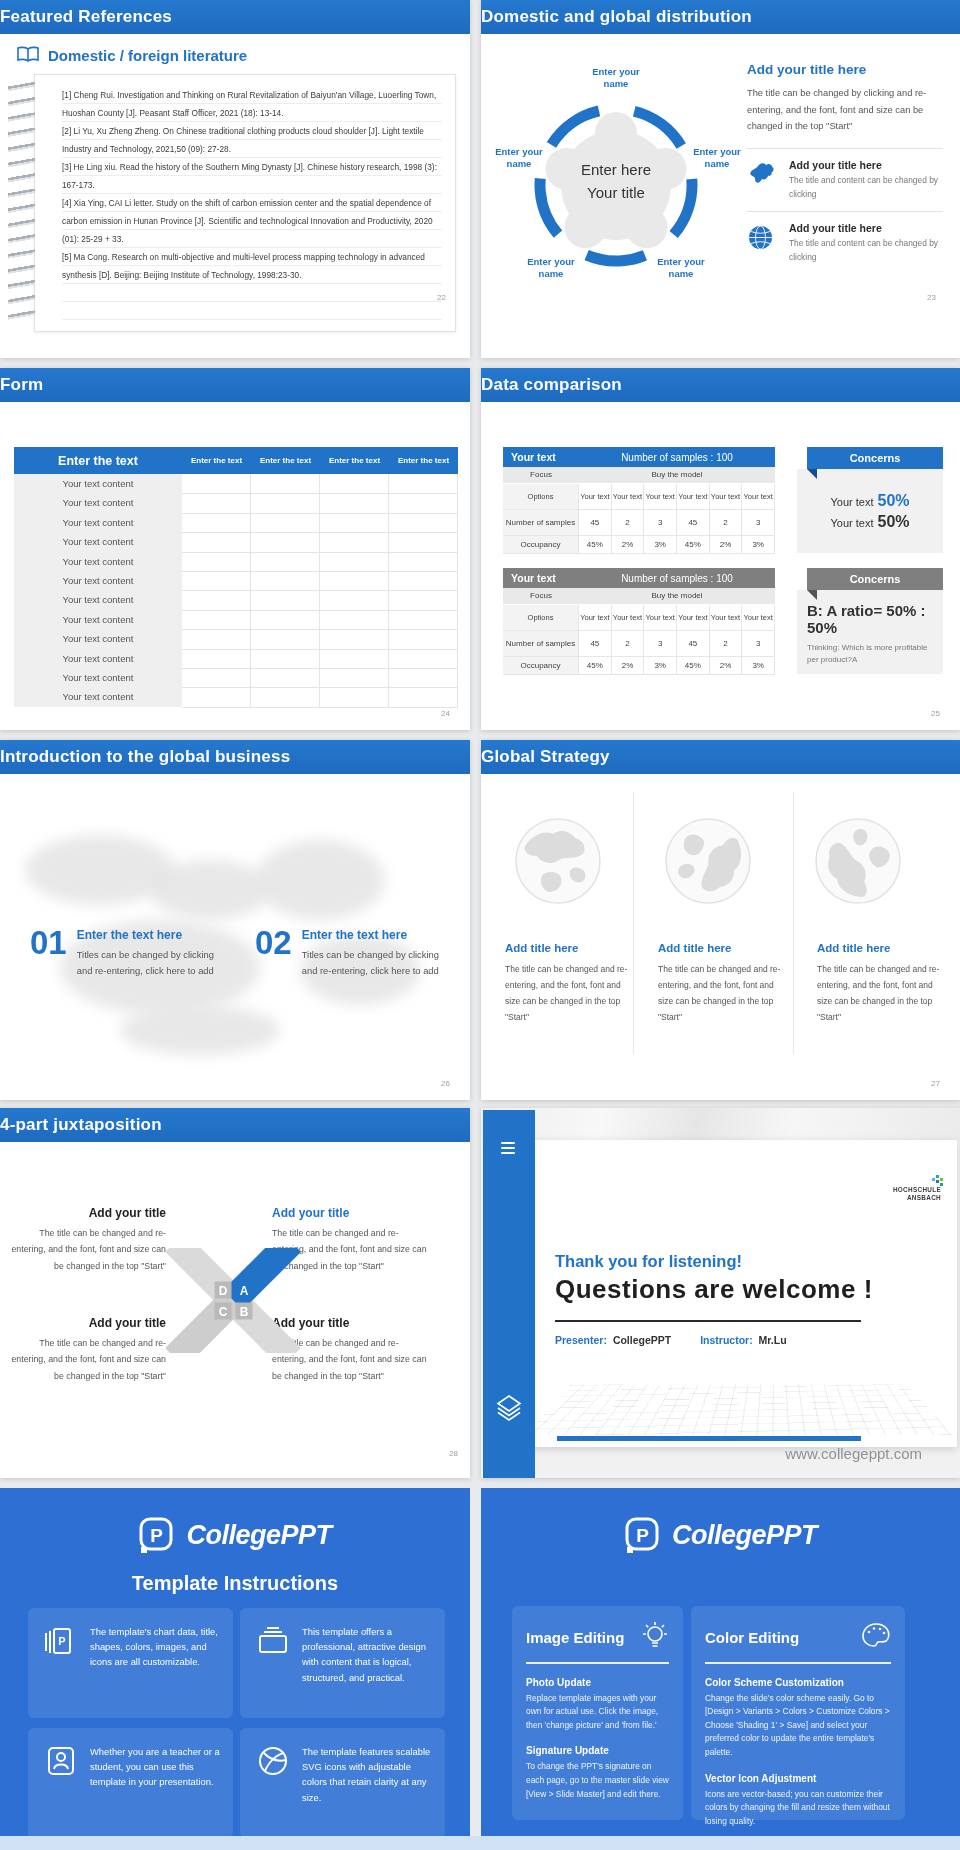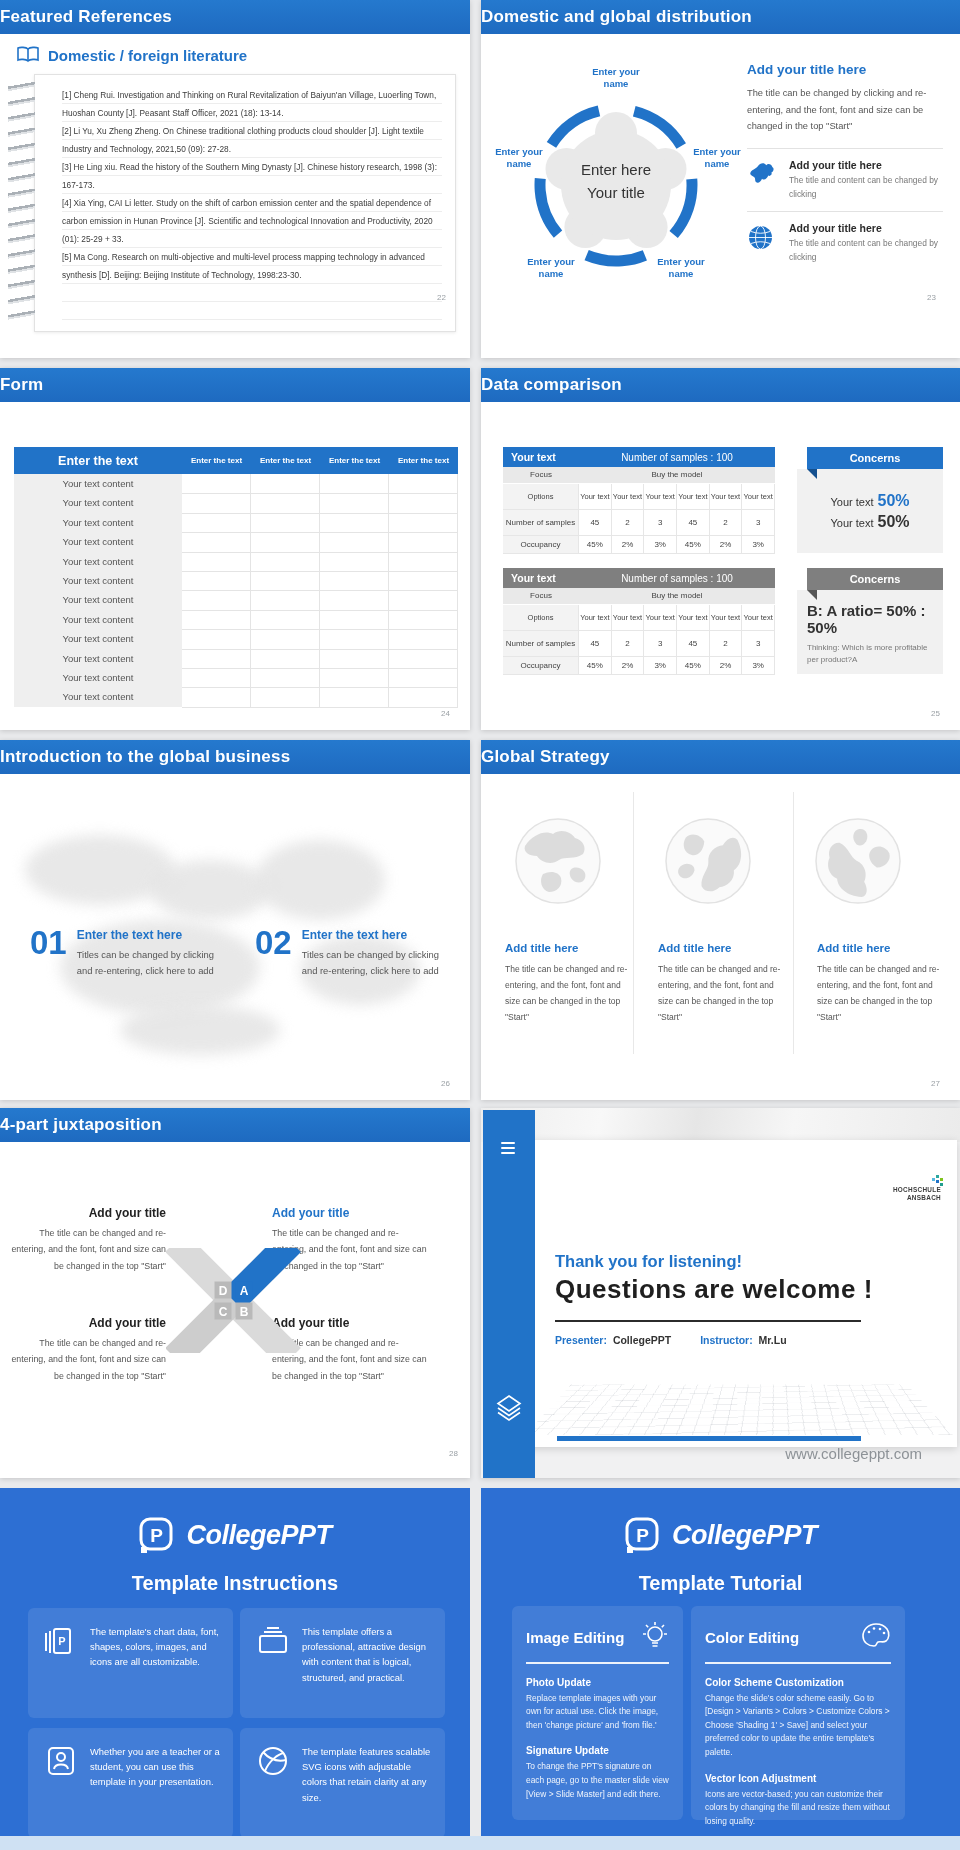--- a/index.html
+++ b/index.html
@@ -573,21 +573,21 @@
       <span class="wm">CollegePPT</span>
     </div>
     <div class="p-head">Template Instructions</div>
 
     <div class="icard ic1">
       <span><svg width="34" height="34" viewBox="0 0 34 34" fill="none" stroke="#fff" stroke-width="2">
             <rect x="10" y="5" width="16" height="24" rx="2"></rect>
             <path d="M6,7 V29 M2,9 V27"></path>
             <text x="18" y="21" font-size="11" fill="#fff" stroke="none" text-anchor="middle" font-weight="bold">P</text>
           </svg></span>
-      <p>The template's chart data, font, shapes, colors, images, and icons are all customizable.</p>
+      <p>The template's chart data, title, shapes, colors, images, and icons are all customizable.</p>
     </div>
     <div class="icard ic2">
       <span><svg width="34" height="34" viewBox="0 0 34 34" fill="none" stroke="#fff" stroke-width="2">
             <rect x="4" y="12" width="26" height="16" rx="2"></rect>
             <path d="M8,8 h18 M11,4 h12"></path>
           </svg></span>
       <p>This template offers a professional, attractive design with content that is logical, structured, and practical.</p>
     </div>
     <div class="icard ic3">
       <span><svg width="34" height="34" viewBox="0 0 34 34" fill="none" stroke="#fff" stroke-width="2">
@@ -608,21 +608,20 @@
 
   <div class="slide" id="p10">
     <div class="brand">
       <svg width="38" height="38" viewBox="0 0 38 38">
           <rect x="3" y="3" width="30" height="30" rx="9" fill="none" stroke="#fff" stroke-width="3"></rect>
           <text x="18.5" y="25.5" font-size="19" font-weight="bold" fill="#fff" text-anchor="middle">P</text>
           <rect x="3" y="31" width="6" height="6" fill="#fff"></rect>
         </svg>
       <span class="wm">CollegePPT</span>
     </div>
-    <div class="p-head">Template Tutorial</div>
 
     <div class="tcard tc1">
       <div class="tc-head">
         <h4>Image Editing</h4>
         <span><svg width="28" height="28" viewBox="0 0 26 28" fill="none" stroke="#fff" stroke-width="1.6">
               <circle cx="13" cy="13" r="7"></circle>
               <path d="M10,22 h6 M10.5,25 h5"></path>
               <path d="M13,1 v3 M25,13 h-3 M1,13 h3 M22,4 l-2.2,2.2 M4,4 l2.2,2.2"></path>
             </svg></span>
       </div>

